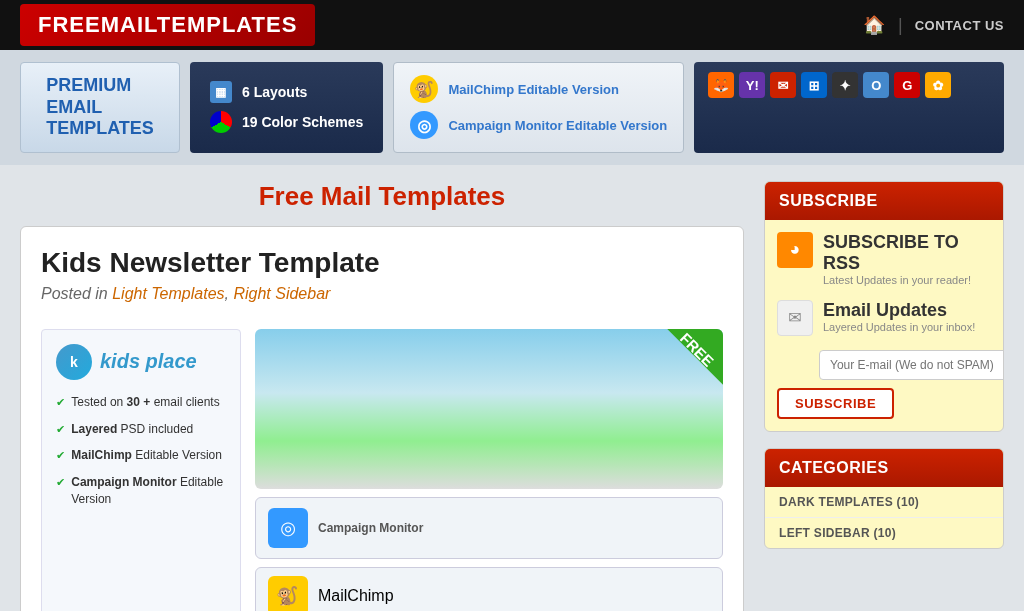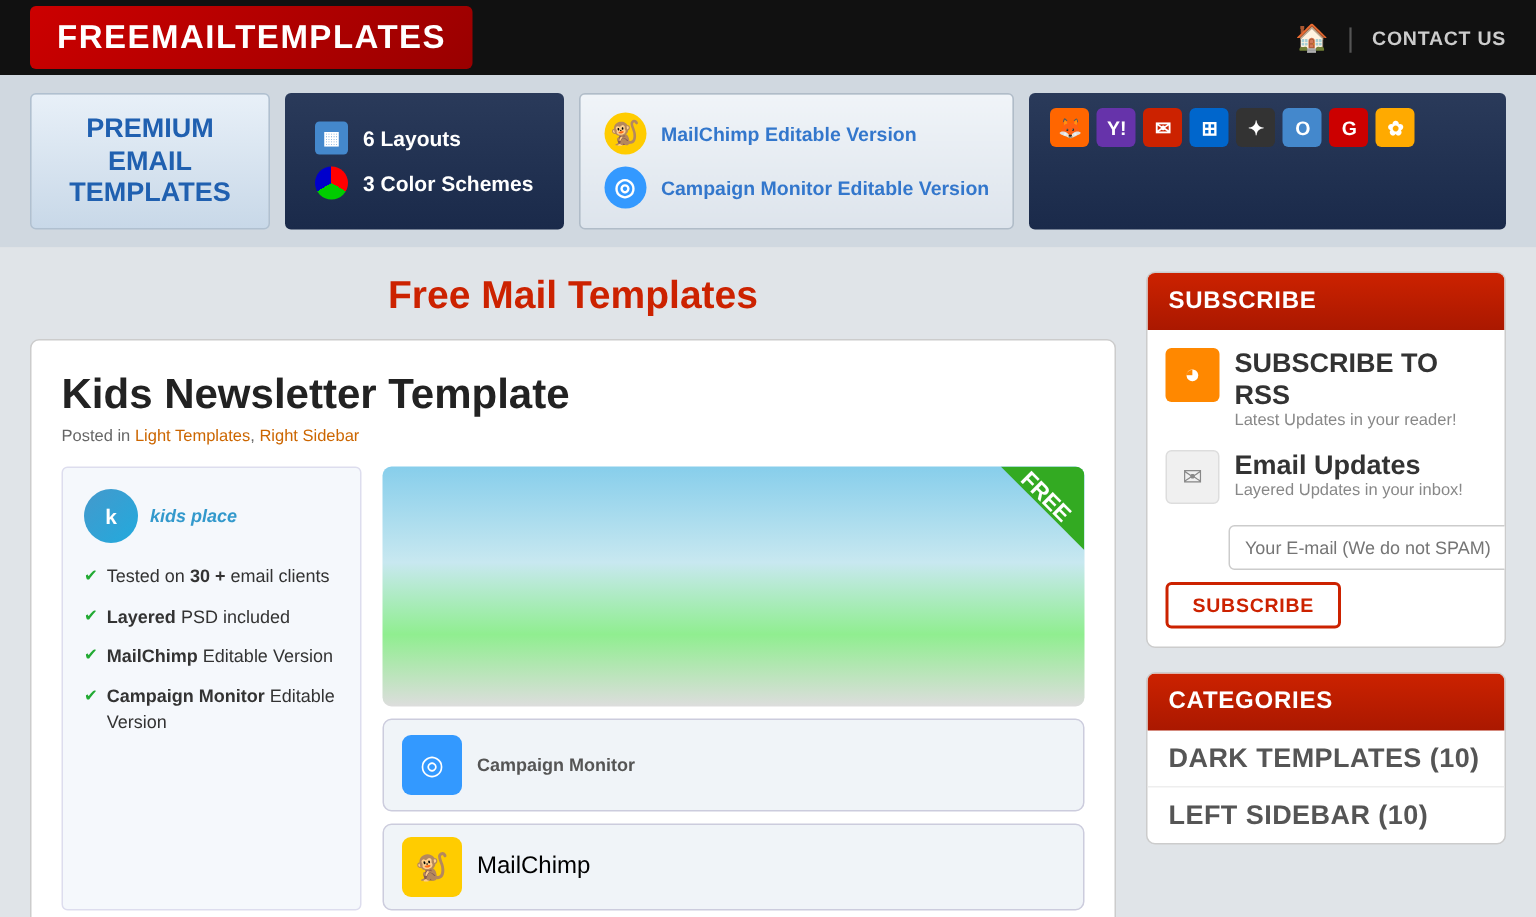--- a/index.html
+++ b/index.html
@@ -65,21 +65,21 @@
       min-width: 160px;
       display: flex;
       align-items: center;
       justify-content: center;
     }
     #banner-premium-text {
       color: #2060b0;
       font-size: 18px;
       font-weight: 900;
       line-height: 1.2;
-      text-align: center;
+      text-align: left;
       text-transform: uppercase;
     }
     #banner-layouts {
       background: linear-gradient(180deg, #2a3a5a, #1a2a4a);
       border-radius: 4px;
       padding: 10px 20px;
       display: flex;
       flex-direction: column;
       gap: 8px;
       justify-content: center;
@@ -191,23 +191,24 @@
       padding: 20px;
       border: 1px solid #ccc;
     }
     #article-title {
       font-size: 28px;
       font-weight: bold;
       color: #222;
       margin-bottom: 6px;
     }
     #article-meta {
-      font-size: 11px;
+      font-size: 16px;
       color: #666;
-      margin-bottom: 14px;
+      margin-bottom: 26px;
+      font-style: italic;
     }
     #article-meta a {
       color: #cc6600;
       text-decoration: none;
     }
     #article-preview {
       display: flex;
       gap: 14px;
     }
     #preview-left {
@@ -231,21 +232,21 @@
       border-radius: 50%;
       display: flex;
       align-items: center;
       justify-content: center;
       color: white;
       font-size: 14px;
       font-weight: bold;
     }
     .kids-logo-text {
       color: #3399cc;
-      font-size: 12px;
+      font-size: 20px;
       font-style: italic;
       font-weight: bold;
     }
     .feature-item {
       display: flex;
       align-items: flex-start;
       gap: 6px;
       margin-bottom: 10px;
       font-size: 12px;
       color: #333;
@@ -351,21 +352,21 @@
       justify-content: center;
       font-size: 18px;
     }
 
     
     #sidebar {
       width: 240px;
       flex-shrink: 0;
     }
     .sidebar-section {
-      background: #ffffff;
+      background: #fef9c3;
       border-radius: 6px;
       margin-bottom: 16px;
       overflow: hidden;
       border: 1px solid #ccc;
     }
     .sidebar-section-title {
       background: linear-gradient(180deg, #cc2200, #aa1800);
       color: white;
       font-size: 16px;
       font-weight: 900;
@@ -432,21 +433,21 @@
       color: #cc2200;
       padding: 6px 16px;
       font-size: 13px;
       font-weight: bold;
       border-radius: 4px;
       cursor: pointer;
       letter-spacing: 0.5px;
     }
     .category-item {
       padding: 8px 14px;
-      font-size: 18px;
+      font-size: 12px;
       font-weight: bold;
       color: #555;
       border-bottom: 1px solid #eee;
       text-transform: uppercase;
       letter-spacing: 0.3px;
     }
     .category-item:last-child { border-bottom: none; }
   </style>
 </head>
 <body>
@@ -466,21 +467,21 @@
   <div id="banner-premium">
     <div id="banner-premium-text">PREMIUM<br>EMAIL<br>TEMPLATES</div>
   </div>
   <div id="banner-layouts">
     <div class="banner-layout-item">
       <div class="layout-icon grid-icon">▦</div>
       <span>6 Layouts</span>
     </div>
     <div class="banner-layout-item">
       <div class="layout-icon color-icon"></div>
-      <span>3 Color Schemes</span>
+      <span>19 Color Schemes</span>
     </div>
   </div>
   <div id="banner-editable">
     <div class="editable-item">
       <div class="editable-icon chimp-icon">🐒</div>
       <span>MailChimp Editable Version</span>
     </div>
     <div class="editable-item">
       <div class="editable-icon campaign-icon">◎</div>
       <span>Campaign Monitor Editable Version</span>

